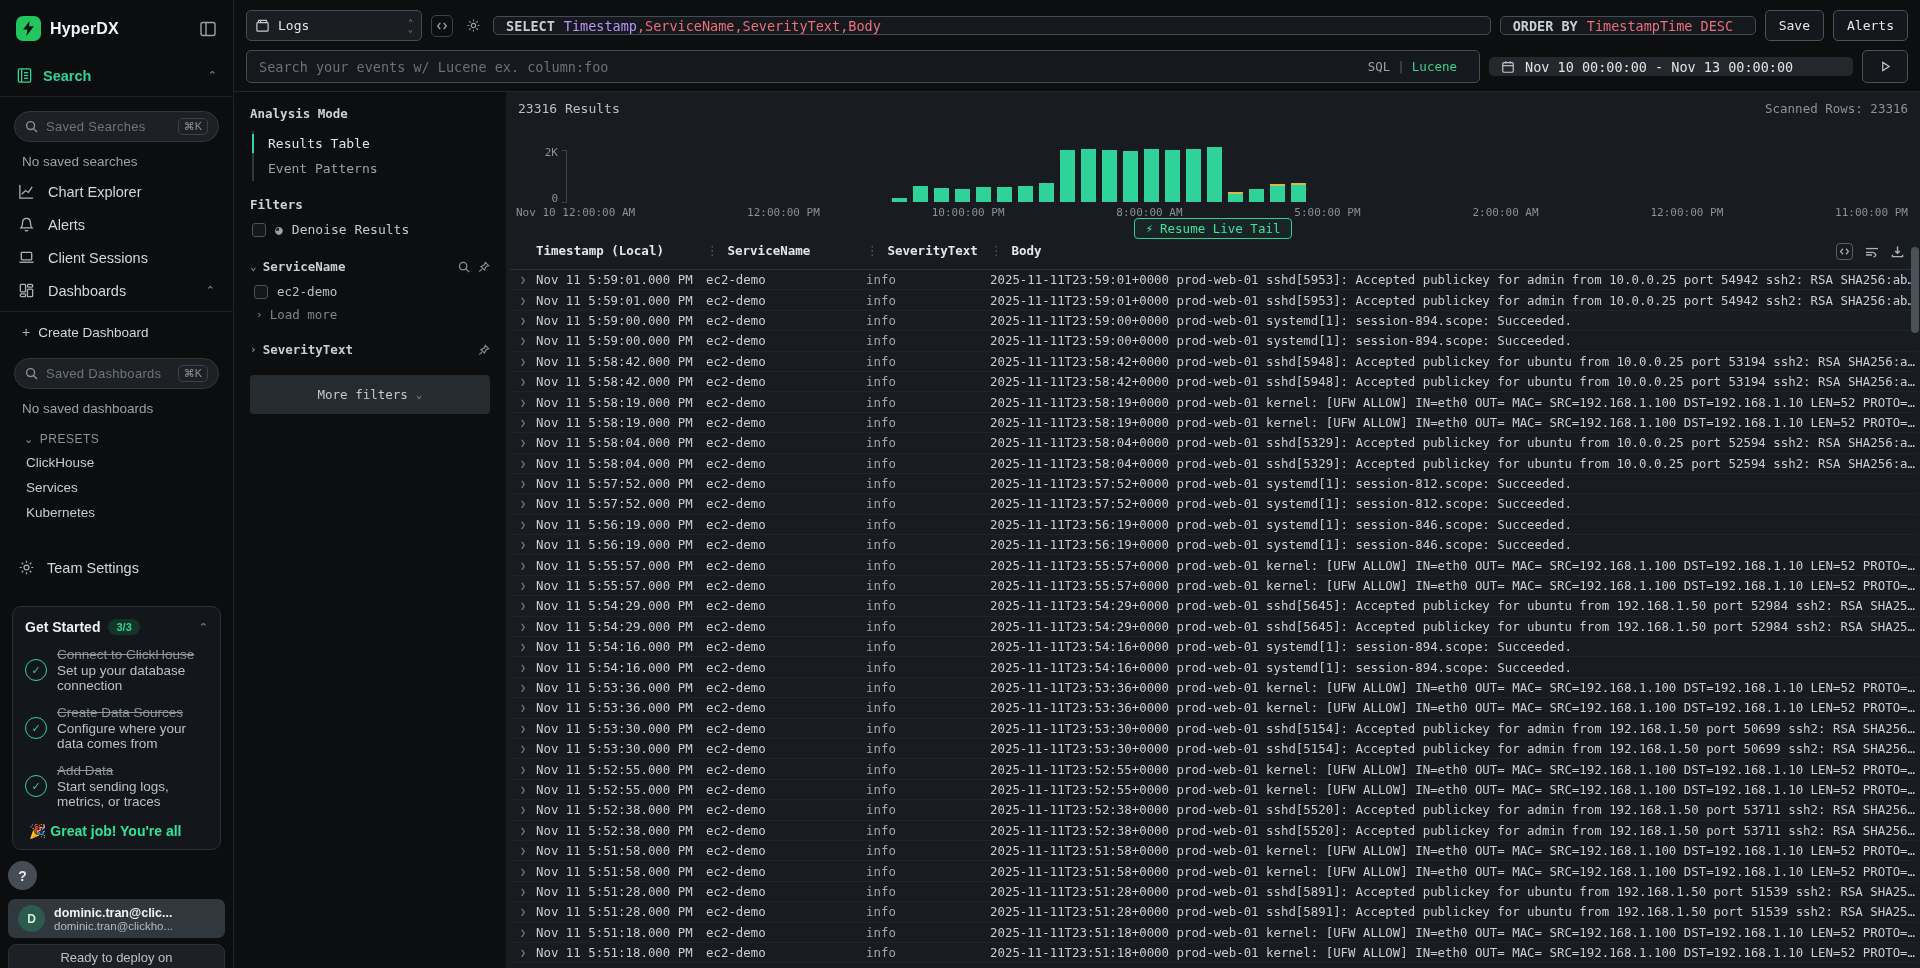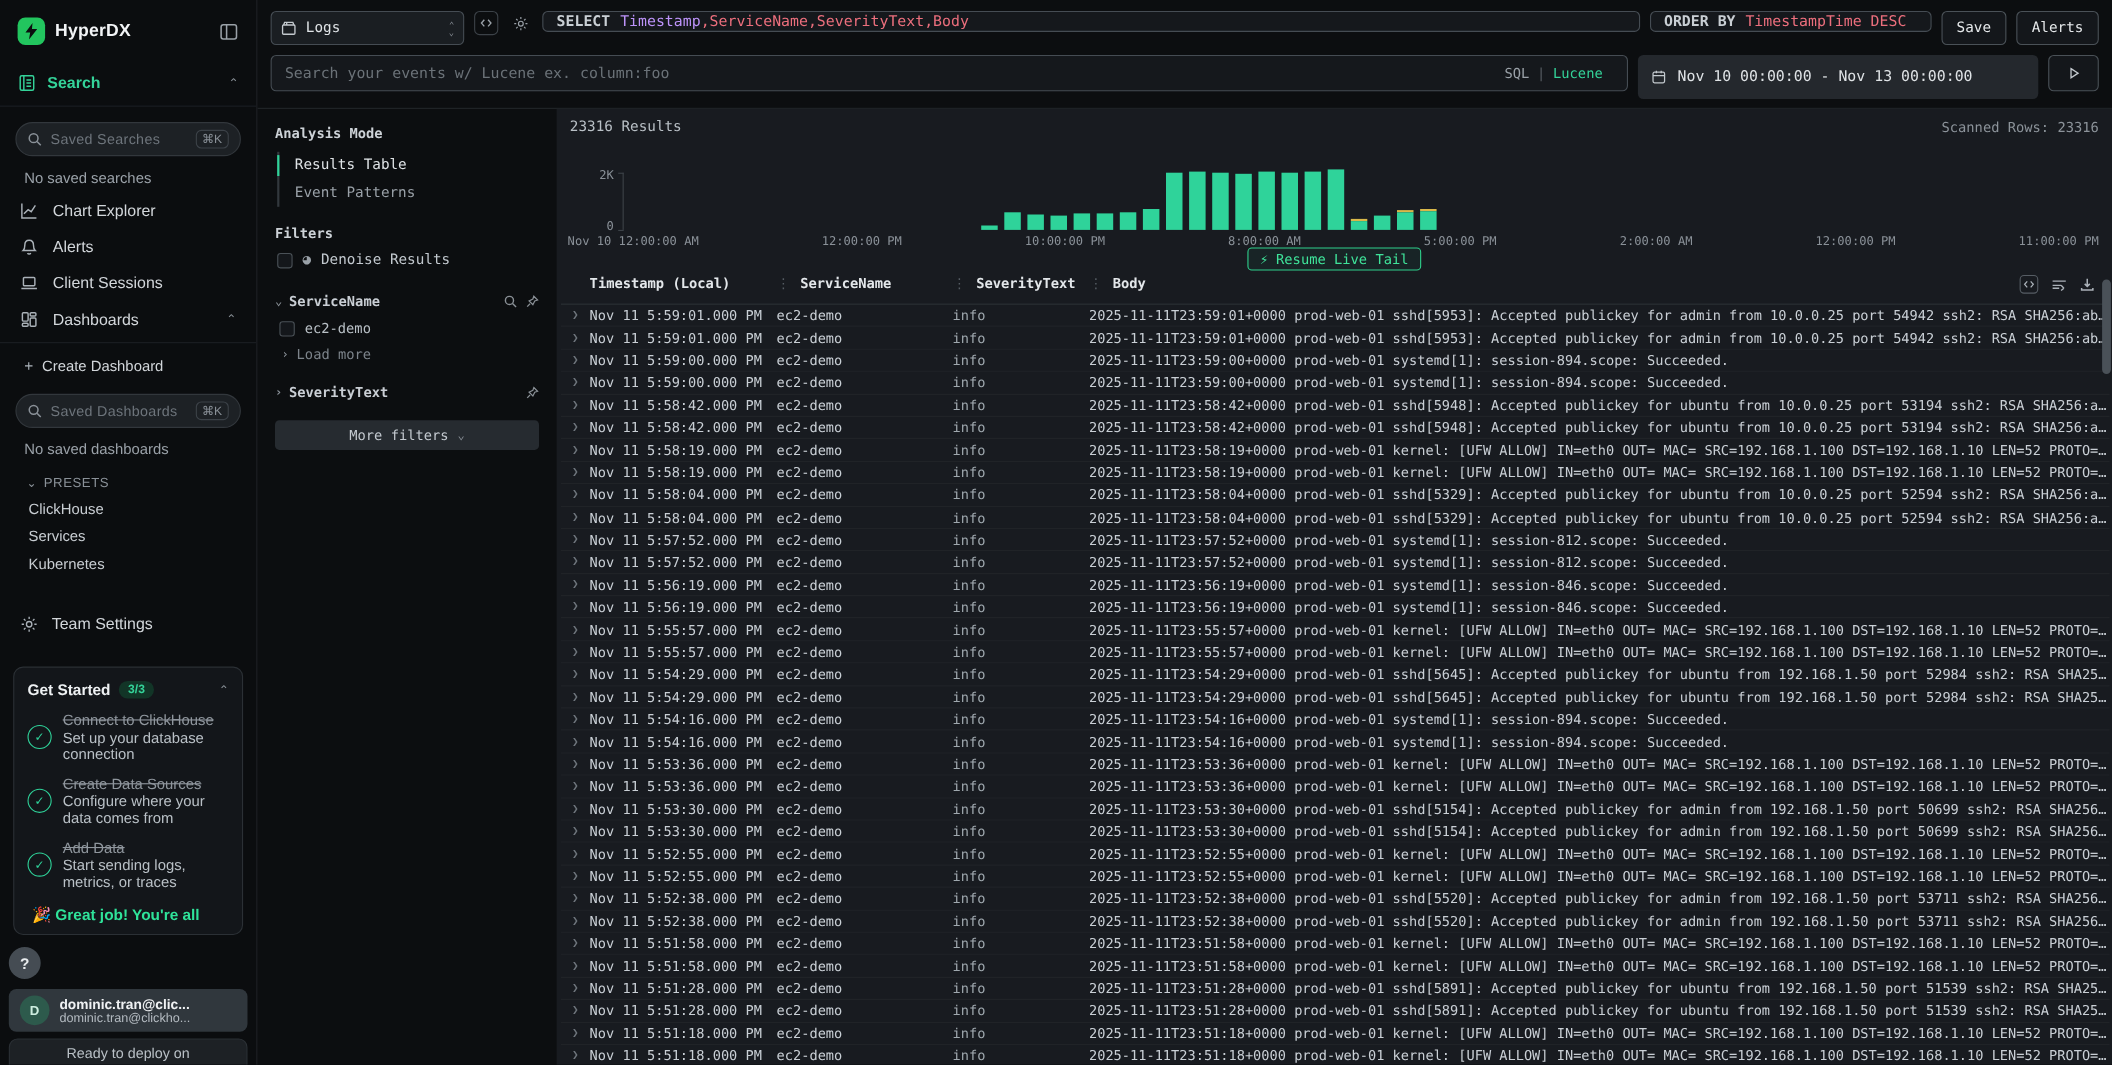--- a/index.html
+++ b/index.html
@@ -55,21 +55,21 @@
   .help-bubble { position:absolute; left:8px; bottom:78px; width:29px; height:29px; border-radius:50%; background:#454c53; color:#e8ebed; font-weight:bold; display:flex; align-items:center; justify-content:center; z-index:4; cursor:pointer; }
   .user-row { position:absolute; left:8px; right:8px; bottom:30px; background:#30373d; border-radius:7px; display:flex; align-items:center; gap:9px; padding:6px 10px; z-index:3; cursor:pointer; }
   .avatar { width:27px; height:27px; min-width:27px; border-radius:50%; background:#2d5a4c; color:#cdeee0; font-size:12px; font-weight:bold; display:flex; align-items:center; justify-content:center; }
   .user-name { font-weight:bold; font-size:12.5px; color:#f0f2f4; }
   .user-mail { font-size:11.5px; color:#b3bac0; }
   .footer-teaser { position:absolute; left:8px; right:8px; bottom:-14px; background:#1d2125; border:1px solid #2b3035; border-radius:8px; height:38px; display:flex; justify-content:center; padding-top:5px; color:#b9c0c6; font-size:13px; z-index:2; }
 
   
   .main { flex:1; display:flex; flex-direction:column; background:#0c0e10; min-width:0; }
   .topbar { padding:10px 12px 8px 12px; display:flex; flex-direction:column; gap:9px; border-bottom:1px solid #22262a; }
-  .tb-row { display:flex; gap:9px; }
+  .tb-row { display:flex; align-items:center; gap:9px; }
 
   .src-select { width:176px; height:31px; background:#1a1e22; border:1px solid #454c53; border-radius:5px; display:flex; align-items:center; gap:8px; padding:0 8px; cursor:pointer; }
   .src-select .lbl { flex:1; font-size:13px; color:#dfe3e6; }
   .updown { display:flex; flex-direction:column; line-height:6px; color:#8a9198; font-size:8px; }
   .mini-btn { width:22px; height:22px; display:flex; align-items:center; justify-content:center; color:#9aa1a8; cursor:pointer; }
   .mini-btn.boxed { border:1px solid #3c4248; border-radius:5px; }
 
   .q-input { height:19px; background:#15181c; border:1px solid #454c53; border-radius:5px; display:flex; align-items:center; padding:0 12px; font-size:13.5px; white-space:nowrap; overflow:hidden; }
   .q-select { flex:1; }
   .q-order { width:256px; }
@@ -78,40 +78,40 @@
   .tok-salmon { color:#ec6f7d; }
 
   .top-btn { height:31px; background:#14171b; border:1px solid #4a5157; border-radius:5px; color:#e6e9eb; font-size:13px; padding:0 13px; display:flex; align-items:center; cursor:pointer; }
 
   .lucene-input { position:relative; flex:1; height:33px; background:#15181c; border:1px solid #454c53; border-radius:5px; display:flex; align-items:center; padding:0 12px; }
   .lucene-ph { color:#6b7278; font-size:13.5px; }
   .lang-toggle { position:absolute; right:22px; display:flex; gap:7px; font-size:12.5px; }
   .lang-sql { color:#9aa1a8; cursor:pointer; }
   .lang-sep { color:#565d63; }
   .lang-lucene { color:#34d399; cursor:pointer; }
-  .date-range { width:364px; height:40px; background:#24282d; border-radius:5px; display:flex; align-items:center; gap:10px; padding:0 12px; font-size:13.5px; color:#dfe3e6; cursor:pointer; }
+  .date-range { width:364px; height:19px; background:#24282d; border-radius:5px; display:flex; align-items:center; gap:10px; padding:0 12px; font-size:13.5px; color:#dfe3e6; cursor:pointer; }
   .run-btn { width:46px; height:33px; border:1px solid #4a5157; border-radius:5px; display:flex; align-items:center; justify-content:center; color:#c3c9ce; cursor:pointer; background:#14171b; }
 
   .content { flex:1; display:flex; min-height:0; }
 
   
   .fpanel { width:272px; min-width:272px; padding:14px 16px 0 16px; font-family:"DejaVu Sans Mono", monospace; }
   .fp-title { font-size:12.5px; font-weight:bold; color:#cdd2d7; margin-bottom:10px; }
   .mode-list { border-left:2px solid #32383d; margin:0 0 16px 2px; }
   .mode-item { position:relative; padding:5px 0 5px 14px; font-size:13px; color:#9aa1a8; cursor:pointer; }
   .mode-item.active { color:#dfe3e6; }
   .mode-item.active::before { content:""; position:absolute; left:-2px; top:3px; bottom:3px; width:2px; background:#2fd39a; }
   .denoise-row { display:flex; align-items:center; gap:9px; font-size:13px; color:#c3c9cf; margin:4px 0 16px 2px; cursor:pointer; }
   .cbx { width:14px; height:14px; min-width:14px; border:1px solid #4a5157; border-radius:3px; background:#14171b; cursor:pointer; }
   .half-circle { color:#9aa1a8; font-size:13px; }
   .fgroup-head { display:flex; align-items:center; gap:6px; font-size:12.5px; font-weight:bold; color:#c9ced4; padding:6px 0; cursor:pointer; }
   .fgroup-head .gico { margin-left:auto; display:flex; gap:8px; color:#8a9096; }
   .fitem { display:flex; align-items:center; gap:9px; font-size:12.5px; color:#b9c0c6; padding:4px 0 4px 4px; cursor:pointer; }
   .load-more { display:flex; align-items:center; gap:7px; font-size:12.5px; color:#7d848b; padding:4px 0 4px 6px; cursor:pointer; }
-  .more-filters { margin-top:12px; height:27px; background:#262b30; border-radius:4px; display:flex; align-items:center; justify-content:center; gap:8px; font-size:12.5px; color:#c3c9cf; cursor:pointer; }
+  .more-filters { margin-top:12px; height:39px; background:#262b30; border-radius:4px; display:flex; align-items:center; justify-content:center; gap:8px; font-size:12.5px; color:#c3c9cf; cursor:pointer; }
 
   
   .rpanel { flex:1; min-width:0; background:#181b20; display:flex; flex-direction:column; font-family:"DejaVu Sans Mono", monospace; }
   .r-head { display:flex; justify-content:space-between; align-items:center; padding:9px 12px 2px 12px; }
   .r-count { font-size:13px; color:#b9c0c6; }
   .r-scanned { font-size:12.5px; color:#8c939a; }
 
   .chart { position:relative; height:92px; margin:2px 10px 0 10px; }
   .y-lab { position:absolute; width:34px; text-align:right; font-size:11px; color:#8a9198; }
   .y-lab.top { left:8px; top:26px; }

